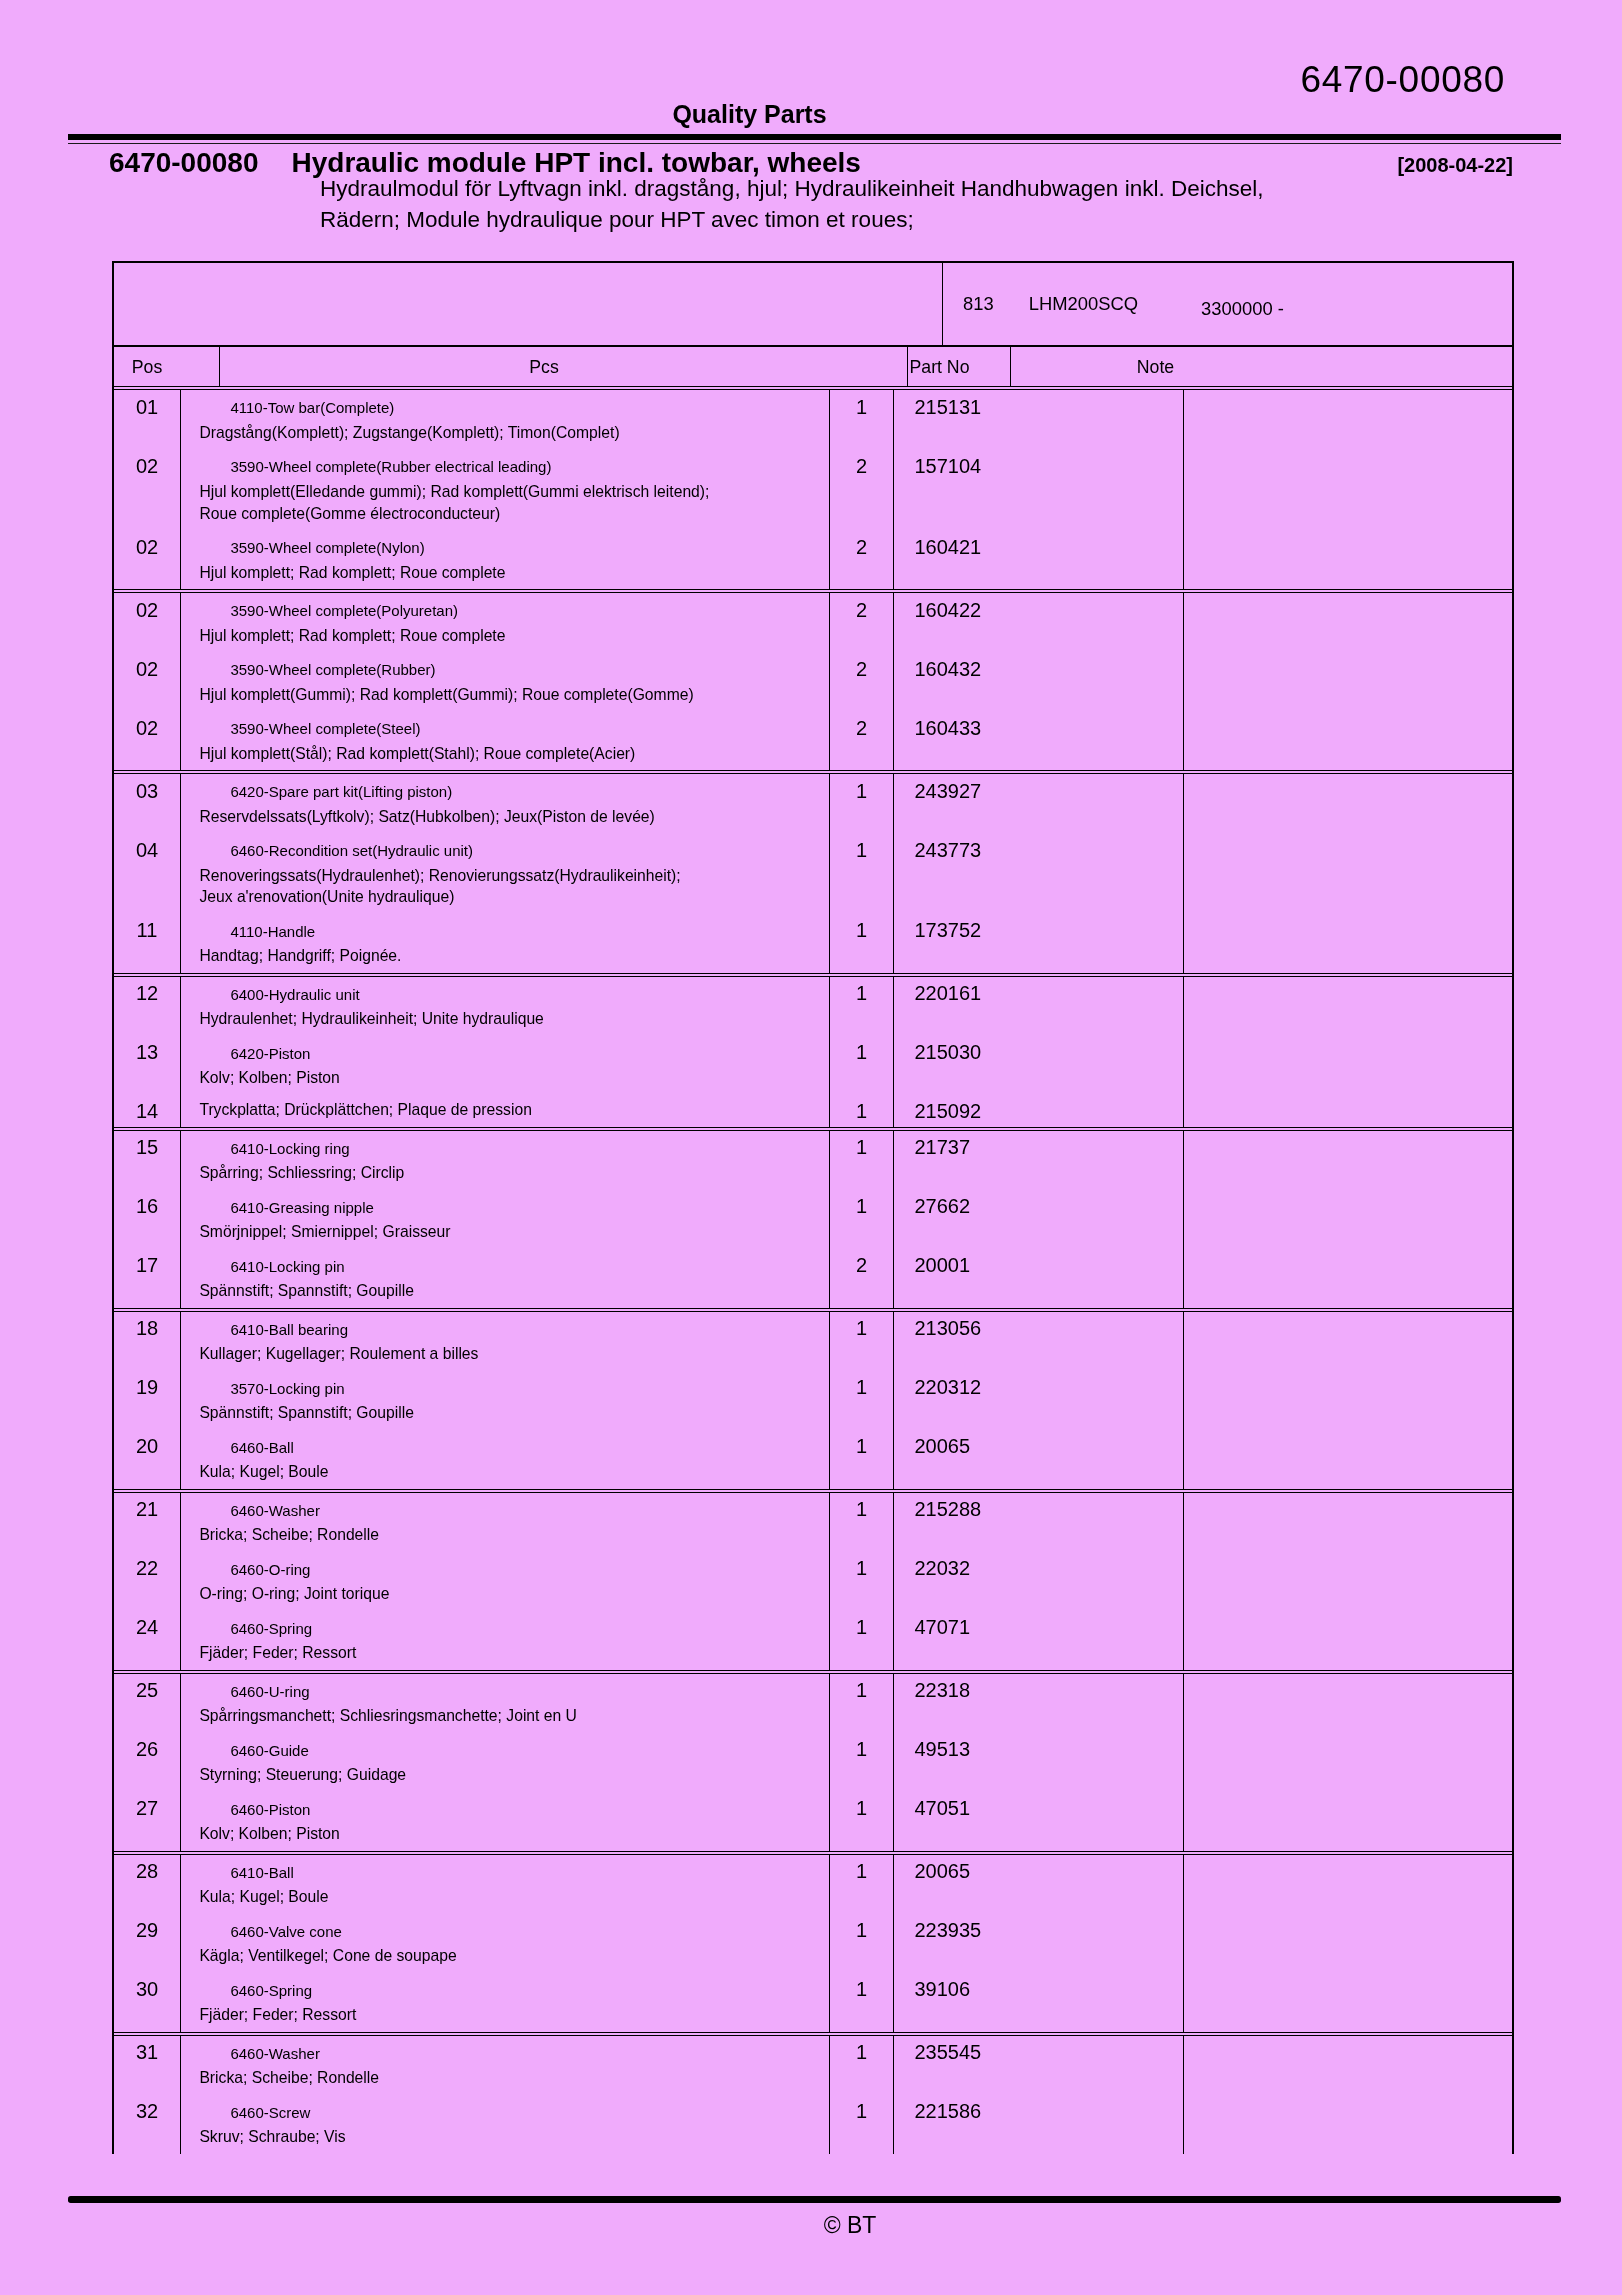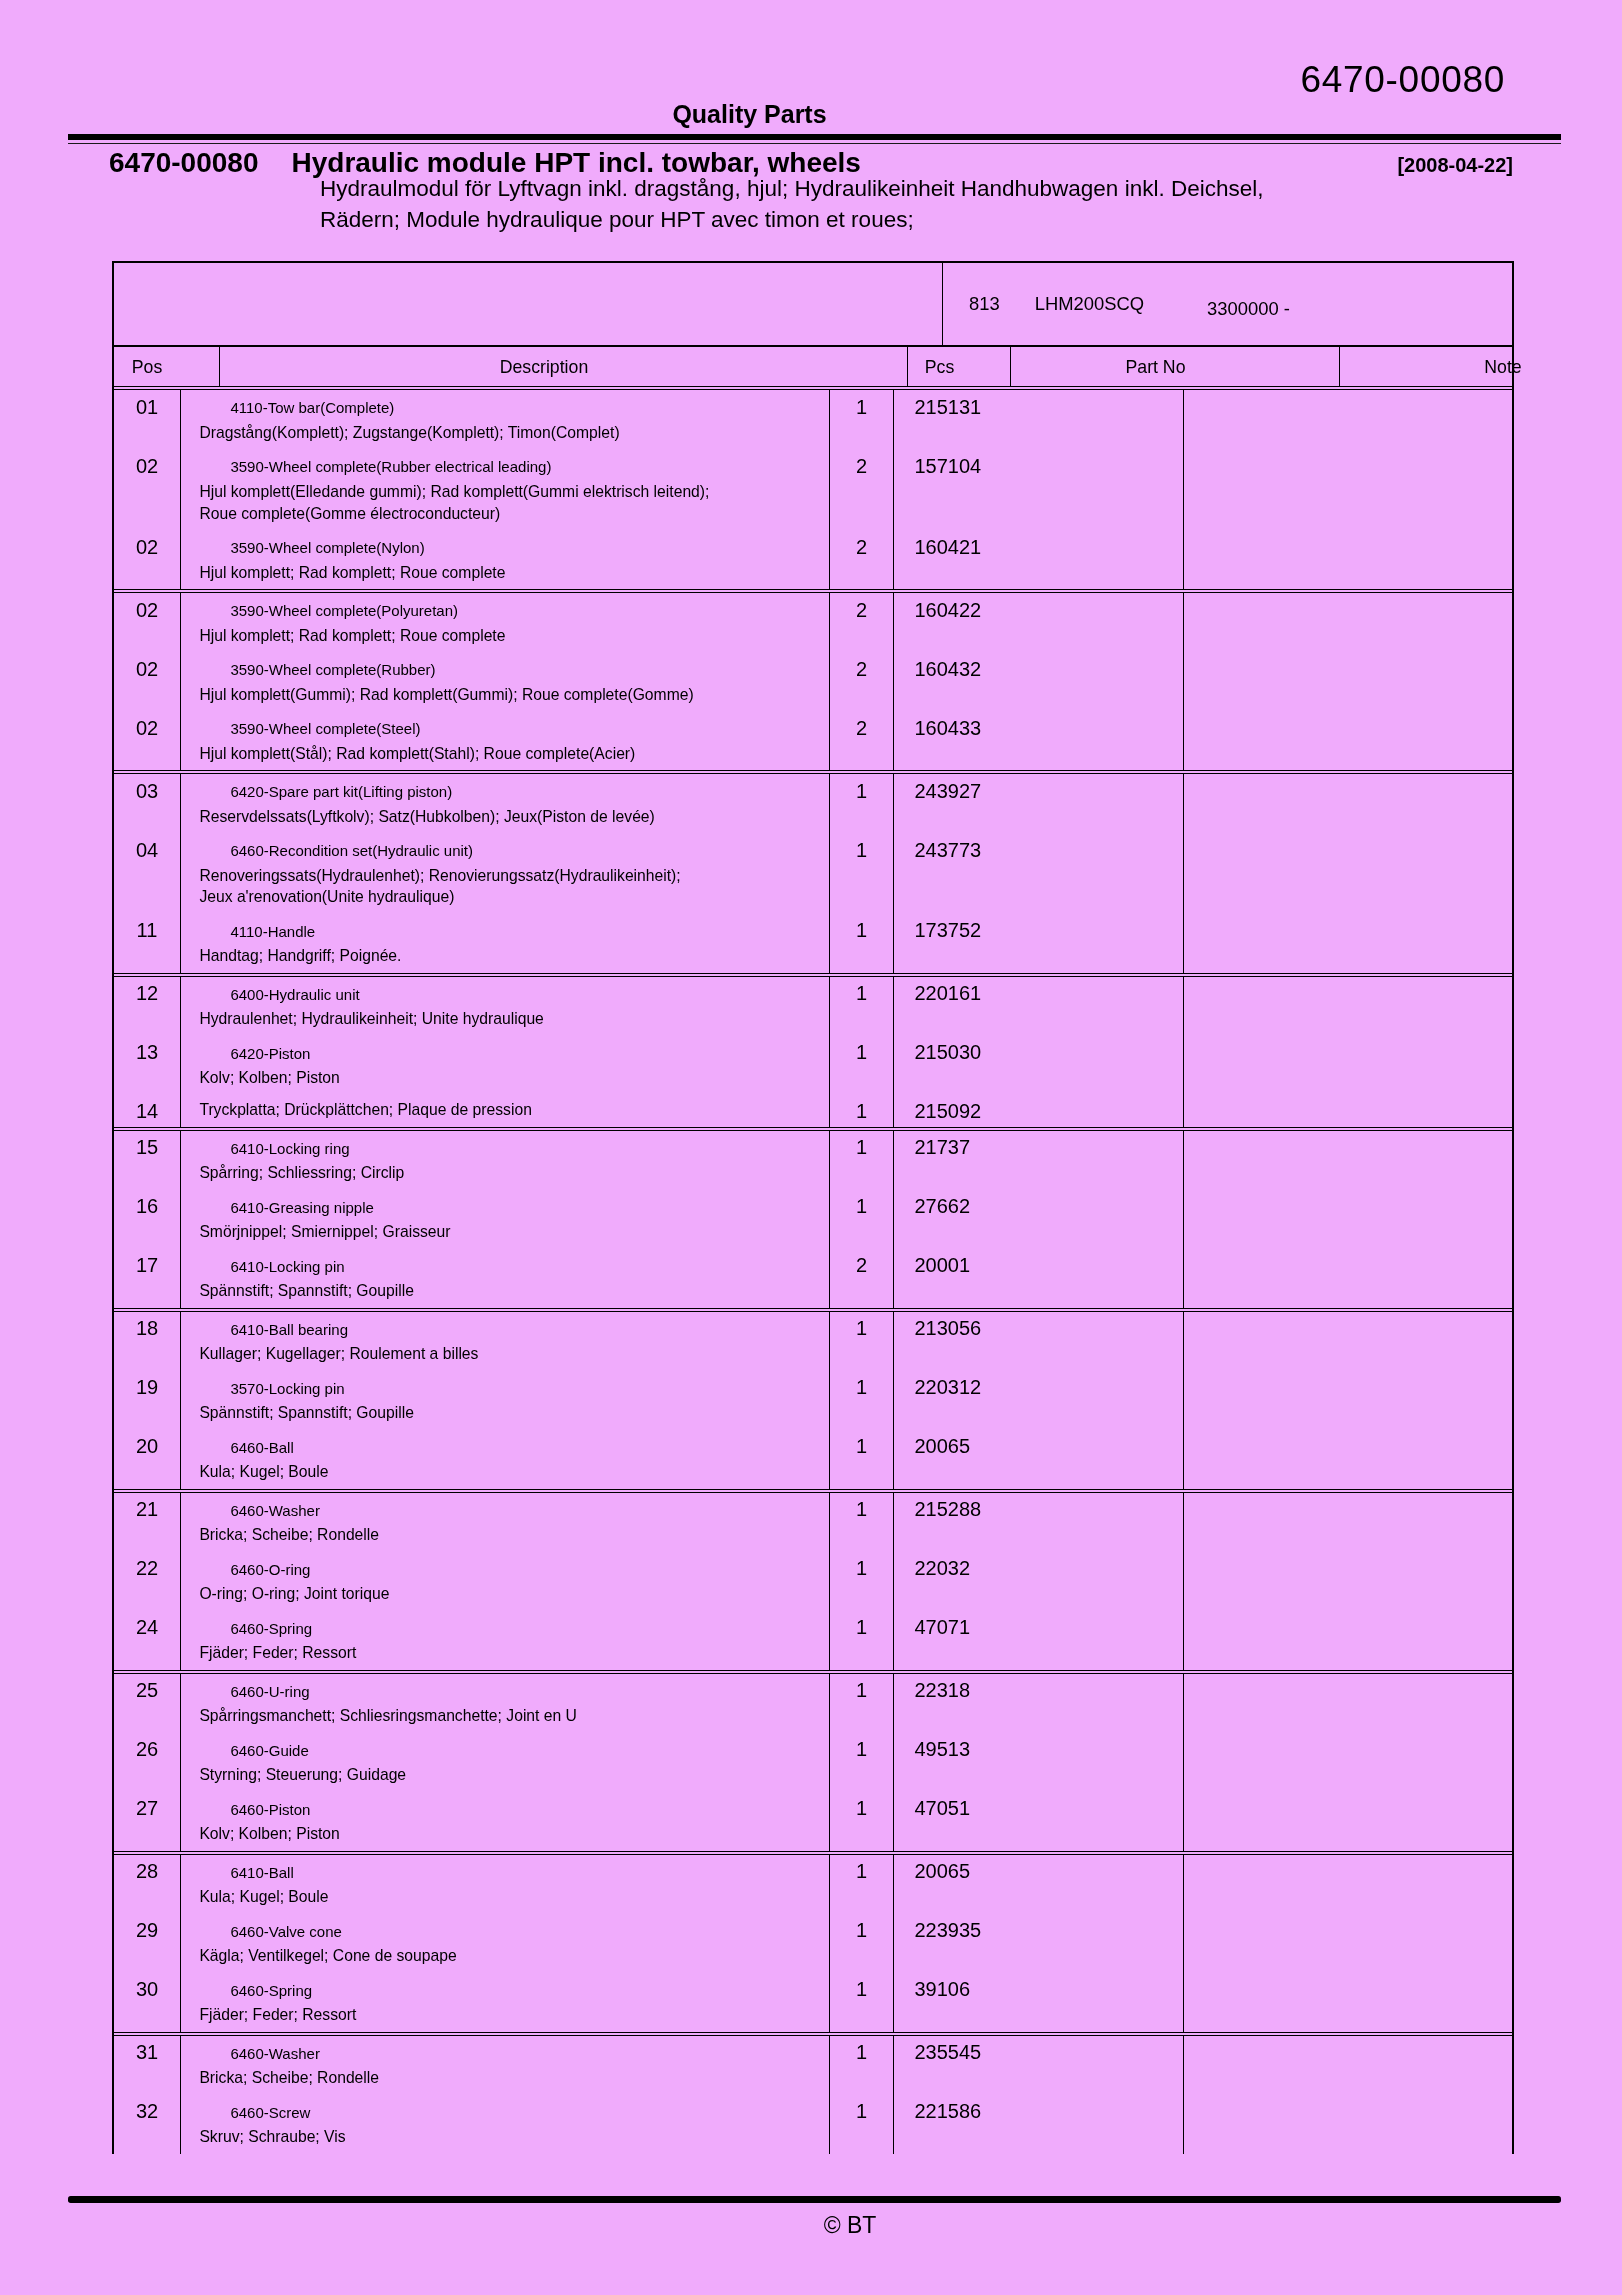--- a/index.html
+++ b/index.html
@@ -41,21 +41,21 @@
     border:2px solid #000;border-bottom:none;
     box-sizing:border-box;
   }
   .band{
     display:grid;grid-template-columns:828px 1fr;
     height:82px;border-bottom:2px solid #000;
   }
   .band-right{
     border-left:1.4px solid #000;
     display:flex;align-items:center;
-    padding-left:26px;font-size:18.4px;
+    padding-left:20px;font-size:18.4px;
   }
   .band-model{margin-left:35px;}
   .band-serial{margin-left:63px;margin-top:9px;}
   .grid-row{display:grid;grid-template-columns:66px 649px 64px 290px 327px;}
   .cell{box-sizing:border-box;min-height:100%;}
   .grid-row .cell + .cell{border-left:1.4px solid #000;}
   .thead{border-bottom:4.1px double #000;gap:39px;}
   .thead .cell{
     text-align:center;font-size:17.7px;
     padding:9.5px 0 8.9px 0;
@@ -100,21 +100,20 @@
     <div class="band">
       <div class="band-left"></div>
       <div class="band-right">
         <span>813</span>
         <span class="band-model">LHM200SCQ</span>
         <span class="band-serial">3300000 -</span>
       </div>
     </div>
     <div class="grid-row thead">
       <div class="cell">Pos</div>
-      <div class="cell">Description</div>
       <div class="cell">Pcs</div>
       <div class="cell">Part No</div>
       <div class="cell">Note</div>
     </div>
     <div id="tbody">
         <div class="group">
           <div class="grid-row row">
     <div class="cell c-pos">01</div>
     <div class="cell c-desc">
       <div class="t">4110-Tow bar(Complete)</div>

